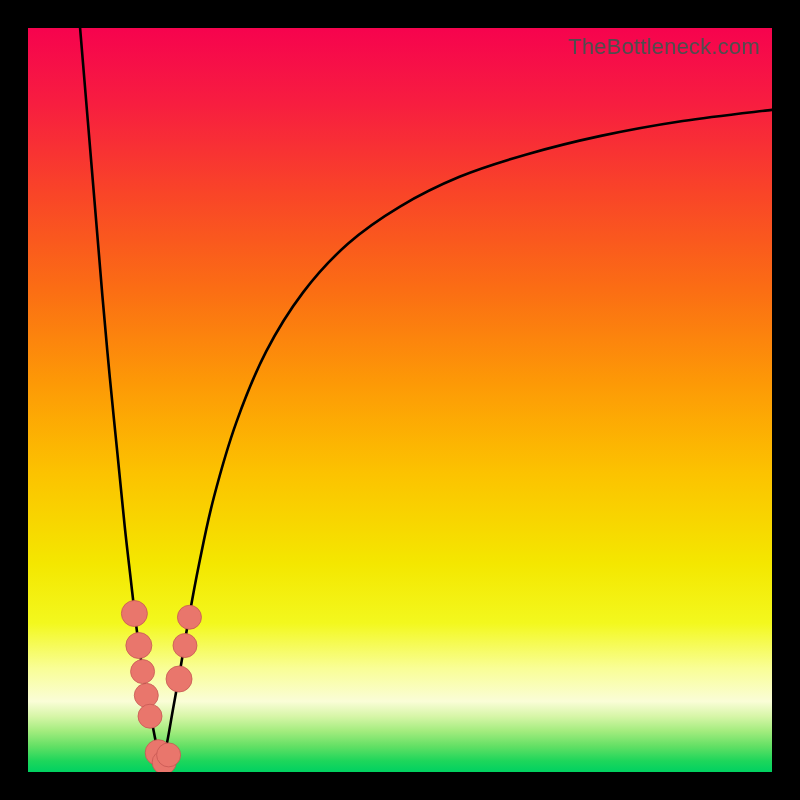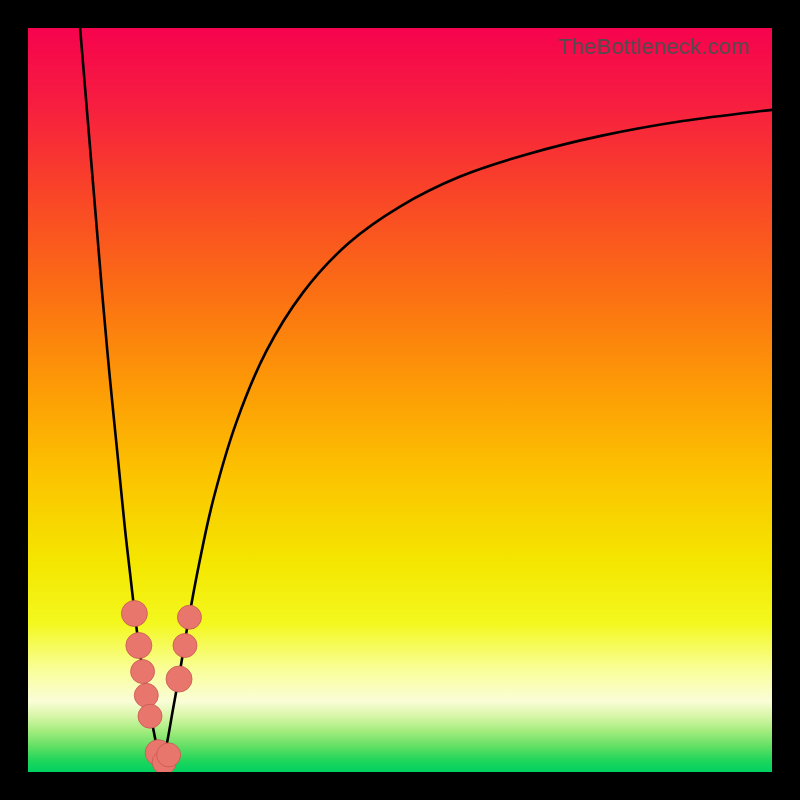--- a/index.html
+++ b/index.html
@@ -21,21 +21,21 @@
     position: absolute;
     left: 28px;
     top: 28px;
     width: 744px;
     height: 744px;
     overflow: hidden;
   }
   .watermark {
     position: absolute;
     top: 6px;
-    right: 22px;
+    right: 12px;
     color: #4e4e4e;
     font-size: 22px;
     letter-spacing: 0.2px;
     font-weight: 400;
     user-select: none;
     z-index: 5;
   }
 </style>
 </head>
 <body>

